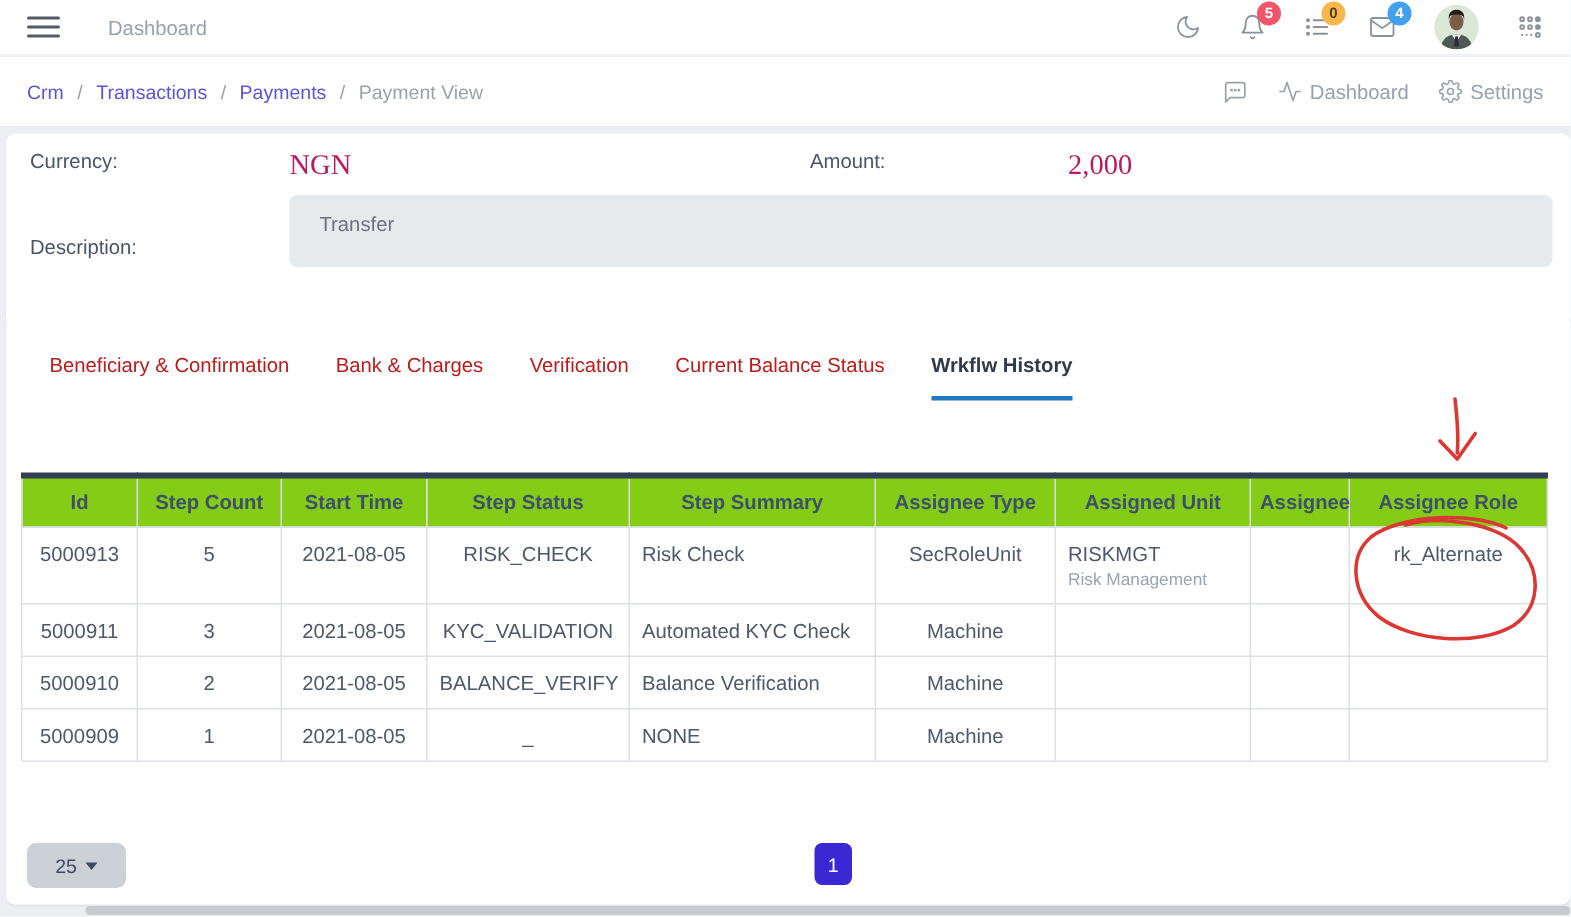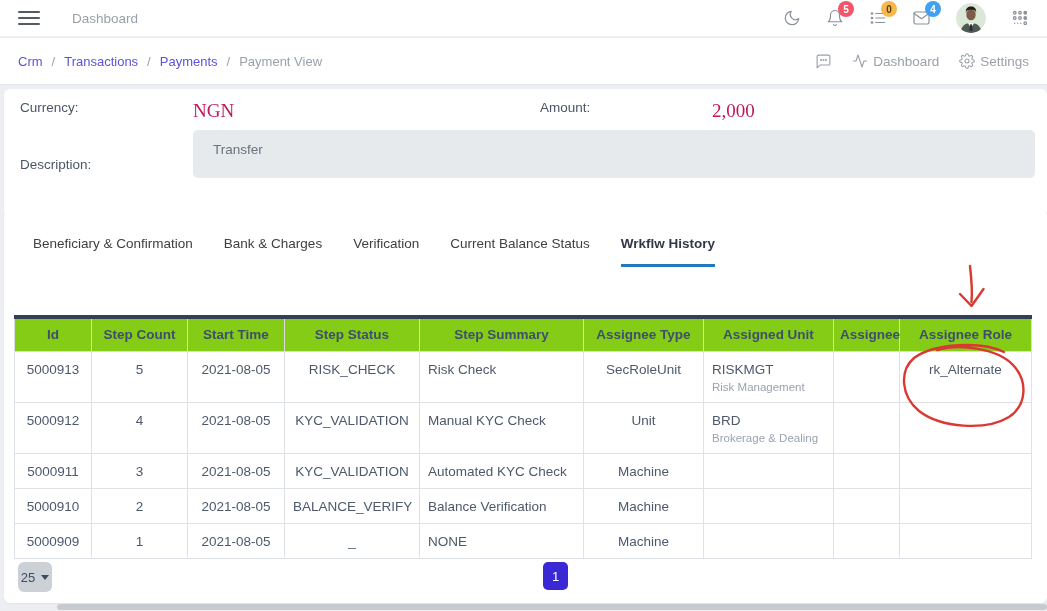--- a/index.html
+++ b/index.html
@@ -54,42 +54,42 @@
   .desc-box {
     position:absolute; left:189px; top:41px; width:842px; height:48px;
     background:#e7eaed; border:none; border-radius:5px; resize:none;
     font-family:"Liberation Sans", sans-serif; font-size:13.5px; color:#6a7280;
     padding:12px 0 0 20px; outline:none;
   }
 
   
   .card.wrk { top:210px; height:393px; }
   .tabs { position:absolute; left:29px; top:26px; display:flex; gap:31px; }
-  .tab { font-size:13.5px; color:#404040; padding-bottom:13px; border-bottom:3px solid transparent; cursor:pointer; white-space:nowrap; }
+  .tab { font-size:13.5px; color:#b91c1c; padding-bottom:13px; border-bottom:3px solid transparent; cursor:pointer; white-space:nowrap; }
   .tab.active { color:#313a48; font-weight:bold; border-bottom-color:var(--tab-underline); }
 
   table.wrkflw {
     position:absolute; left:10px; top:105px; width:1017px;
     border-collapse:collapse; table-layout:fixed;
     border-top:4px solid var(--table-top); font-size:13.5px;
   }
   .wrkflw th {
     border:1px solid #d8dce1; height:34px; background:#84cc16;
     color:#3d4f6d; font-weight:bold; text-align:center; padding:0 6px;
   }
   .wrkflw td {
     border:1px solid #dee1e5; color:#4d596b; text-align:center;
     vertical-align:top; padding:10px 8px 9px;
   }
   .wrkflw td.al { text-align:left; }
   .wrkflw td .sub { font-size:11.5px; color:#9aa3b1; margin-top:4px; }
 
   
   .page-size-btn {
-    position:absolute; left:14px; top:352px; width:34px; height:30px;
+    position:absolute; left:14px; top:352px; width:66px; height:30px;
     background:#ccd1d7; border:none; border-radius:6px; cursor:pointer;
     color:#3e4b5e; font-size:13px; font-family:"Liberation Sans", sans-serif;
     display:flex; align-items:center; justify-content:center; gap:6px;
   }
   .caret-down { width:0; height:0; border-left:4px solid transparent; border-right:4px solid transparent; border-top:5px solid #3e4b5e; }
   .page-btn {
     position:absolute; left:539px; top:352px; width:25px; height:28px;
     background:var(--page-btn); color:#fff; border:none; border-radius:5px;
     font-size:13px; font-family:"Liberation Sans", sans-serif; cursor:pointer;
   }
@@ -259,34 +259,20 @@
           <td class="al">Risk Check</td>
           <td>SecRoleUnit</td>
           <td class="al">
             <div>RISKMGT</div>
             <div class="sub">Risk Management</div>
           </td>
           <td></td>
           <td>rk_Alternate</td>
         </tr>
         <tr>
-          <td>5000912</td>
-          <td>4</td>
-          <td>2021-08-05</td>
-          <td>KYC_VALIDATION</td>
-          <td class="al">Manual KYC Check</td>
-          <td>Unit</td>
-          <td class="al">
-            <div>BRD</div>
-            <div class="sub">Brokerage &amp; Dealing</div>
-          </td>
-          <td></td>
-          <td></td>
-        </tr>
-        <tr>
           <td>5000911</td>
           <td>3</td>
           <td>2021-08-05</td>
           <td>KYC_VALIDATION</td>
           <td class="al">Automated KYC Check</td>
           <td>Machine</td>
           <td class="al"></td>
           <td></td>
           <td></td>
         </tr>

